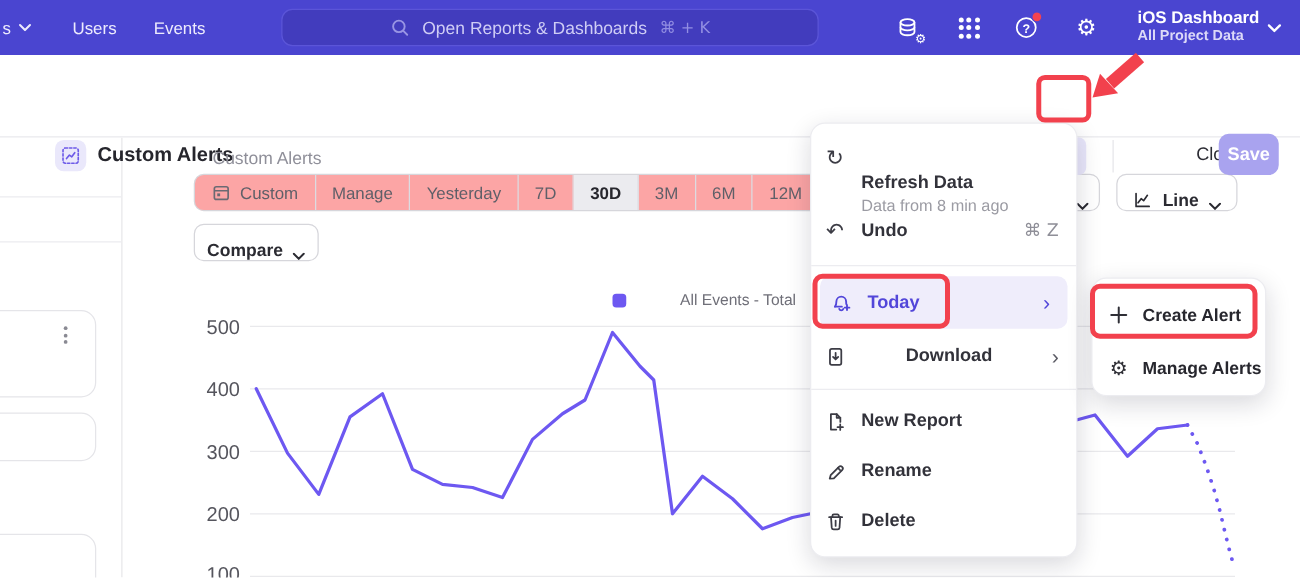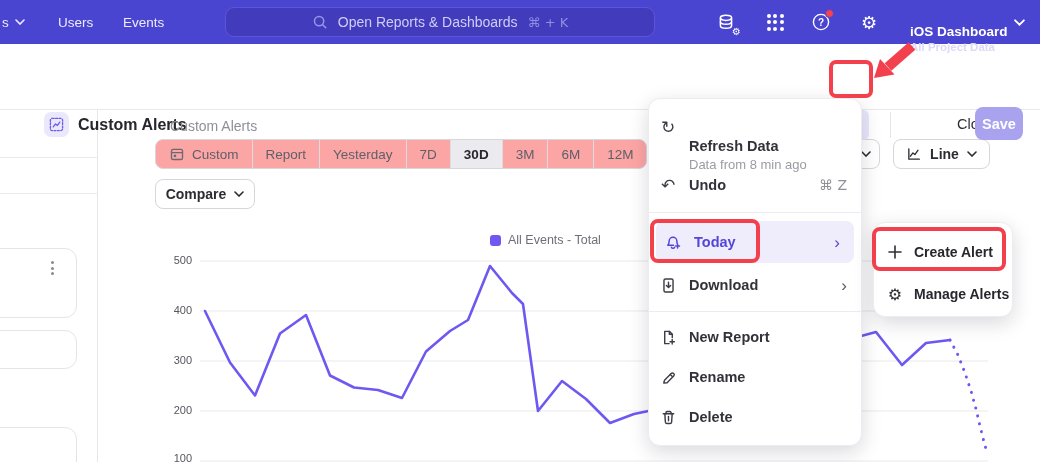--- a/index.html
+++ b/index.html
@@ -19,21 +19,21 @@
               color:#edebfd; font-size:13.5px; font-weight:500; cursor:pointer; }
   .searchbar { position:absolute; left:225px; top:7px; width:430px; height:30px; border-radius:9px;
                background:#423cbd; border:1px solid #5b55d8; display:flex; align-items:center; justify-content:center; gap:10px; }
   .search-ph { color:#cfcdf5; font-size:14px; font-weight:500; }
   .search-kbd { color:#928ee2; font-size:13px; font-weight:500; font-family:"DejaVu Sans", sans-serif; }
   .nav-icon { position:absolute; top:11px; width:22px; height:22px; display:flex; align-items:center; justify-content:center; color:#fff; cursor:pointer; }
   .glyph { font-family:"DejaVu Sans", sans-serif; }
   .grid-dots { display:grid; grid-template-columns:repeat(3,4px); grid-template-rows:repeat(3,4px); gap:2.5px; }
   .grid-dots i { width:4px; height:4px; border-radius:50%; background:#fff; }
   .badge-dot { position:absolute; right:-2px; top:-2px; width:9px; height:9px; border-radius:50%; background:#f4434f; border:1.5px solid #4a45d0; }
-  .project { position:absolute; left:910px; top:24px; color:#fff; cursor:pointer; }
+  .project { position:absolute; left:910px; top:6px; color:#fff; cursor:pointer; }
   .project .pname { font-size:13.5px; font-weight:700; line-height:16px; }
   .project .pscope { font-size:11.5px; font-weight:600; color:#dcd9f8; line-height:14px; }
 
   
   .header { position:absolute; left:0; top:44px; width:1040px; height:66px; background:#fff; border-bottom:1px solid #e9e9ed; z-index:5; }
   .title-tile { position:absolute; left:44px; top:68px; width:25px; height:25px; background:#eae8fb; border-radius:7px;
                 display:flex; align-items:center; justify-content:center; }
   .page-title { position:absolute; left:78px; top:72px; font-size:16px; font-weight:700; color:#26262d; }
   .breadcrumb { position:absolute; left:170px; top:74px; font-size:14px; color:#8f8f99; }
   .avatar { position:absolute; left:653px; top:66px; width:30px; height:30px; border-radius:50%; background:#f75d64;
@@ -55,28 +55,28 @@
   .kebab i { width:3px; height:3px; border-radius:50%; background:#8a8a93; }
 
   
   .seg-control { position:absolute; left:155px; top:139px; height:30px; display:flex; border:1px solid #d6d6db;
                  border-radius:8px; overflow:hidden; background:#fca5a5; z-index:3; }
   .seg { display:flex; align-items:center; justify-content:center; gap:7px; padding:0 13px; font-size:13.5px;
          color:#5f5f68; font-weight:500; border-right:1px solid #dcdce1; cursor:pointer; white-space:nowrap; }
   .seg:last-child { border-right:none; }
   .seg.selected { background:#ebebef; color:#26262d; font-weight:700; }
   .btn { position:absolute; height:30px; border:1px solid #d6d6db; border-radius:8px; background:#fff;
-         display:flex; align-items:center; justify-content:center; gap:8px; font-size:14px; font-weight:600; color:#2b2b32; cursor:pointer; }
-
-  
-  .ylabel { position:absolute; width:40px; text-align:right; font-size:11px; color:#55555d; z-index:1; }
+         display:flex; align-items:flex-end; justify-content:center; gap:8px; font-size:14px; font-weight:600; color:#2b2b32; cursor:pointer; }
+
+  
+  .ylabel { position:absolute; width:40px; text-align:right; font-size:16px; color:#55555d; z-index:1; }
   #chart-svg { position:absolute; left:0; top:0; z-index:1; pointer-events:none; }
   .legend { position:absolute; left:490px; top:233px; display:flex; align-items:center; gap:7px; z-index:2; }
   .legend-swatch { width:11px; height:11px; border-radius:3px; }
-  .legend-label { font-size:12.5px; color:#6f6f78; }
+  .legend-label { font-size:12.5px; color:#6f6f78;margin-left:36px; }
 
   
   .menu { position:absolute; left:648px; top:98px; width:214px; height:348px; background:#fff; border:1px solid #ececf0;
           border-radius:12px; box-shadow:0 6px 20px rgba(18,18,46,.16); z-index:40; }
   .mrow { position:absolute; left:0; right:0; display:flex; align-items:center; padding:0 14px 0 10px; gap:12px; cursor:pointer; }
   .mrow .micon { width:18px; height:18px; display:flex; align-items:center; justify-content:center; color:#3c3c45; flex:0 0 18px; }
   .mrow .mlabel { font-size:14.5px; font-weight:600; color:#32323a; flex:1; }
   .mrow .mright { font-size:14px; color:#8f8f98; font-family:"DejaVu Sans", sans-serif; }
   .mrow .chevR { font-size:17px; color:#5a5a63; font-weight:400; line-height:1; }
   .mdivider { position:absolute; left:0; right:0; height:1px; background:#ececf0; }
@@ -138,21 +138,21 @@
 
 <div class="seg-control">
   <div class="seg">
     <svg class="icon" width="16" height="16" viewBox="0 0 18 18" fill="none" stroke="#6a6a73" stroke-width="1.5">
       <rect x="2.8" y="3.8" width="12.4" height="11.4" rx="1.8"></rect>
         <line x1="2.8" y1="7.4" x2="15.2" y2="7.4"></line>
         <rect x="5.4" y="9.8" width="2.6" height="2.6" fill="#6a6a73" stroke="none"></rect>
     </svg>
     <span>Custom</span>
   </div>
-  <div class="seg">Report</div>
+  <div class="seg">Manage</div>
   <div class="seg">Yesterday</div>
   <div class="seg">7D</div>
   <div class="seg selected">30D</div>
   <div class="seg">3M</div>
   <div class="seg">6M</div>
   <div class="seg">12M</div>
 </div>
 
 <div class="btn" style="left:155px; top:179px; width:100px;">
   <span>Compare</span>
@@ -292,21 +292,21 @@
         <path d="M4 12.3 C5.1 11 5.1 10.3 5.1 8.2 A3.9 3.9 0 0 1 12.9 8.2 C12.9 9.2 12.9 9.9 13.2 10.6"></path>
         <path d="M4 12.3 H9.5"></path>
         <path d="M7.4 14.2 a1.7 1.7 0 0 0 3.2 0"></path>
         <path d="M13.6 11.2 V15 M11.7 13.1 H15.5"></path>
       </svg>
     </span>
     <span class="mlabel">Today</span>
     <span class="chevR">›</span>
   </div>
 
-  <div class="mrow" style="top:168px; height:36px;">
+  <div class="mrow" style="top:168px; height:36px;text-align:center;">
     <span class="micon">
       <svg class="icon" width="17" height="17" viewBox="0 0 18 18" fill="none" stroke="#3c3c45" stroke-width="1.5" stroke-linecap="round" stroke-linejoin="round">
         <rect x="4.2" y="2.2" width="9.6" height="13.6" rx="1.6"></rect>
         <path d="M9 5.6 V11 M6.8 9 L9 11.2 L11.2 9"></path>
       </svg>
     </span>
     <span class="mlabel">Download</span>
     <span class="chevR">›</span>
   </div>
 

